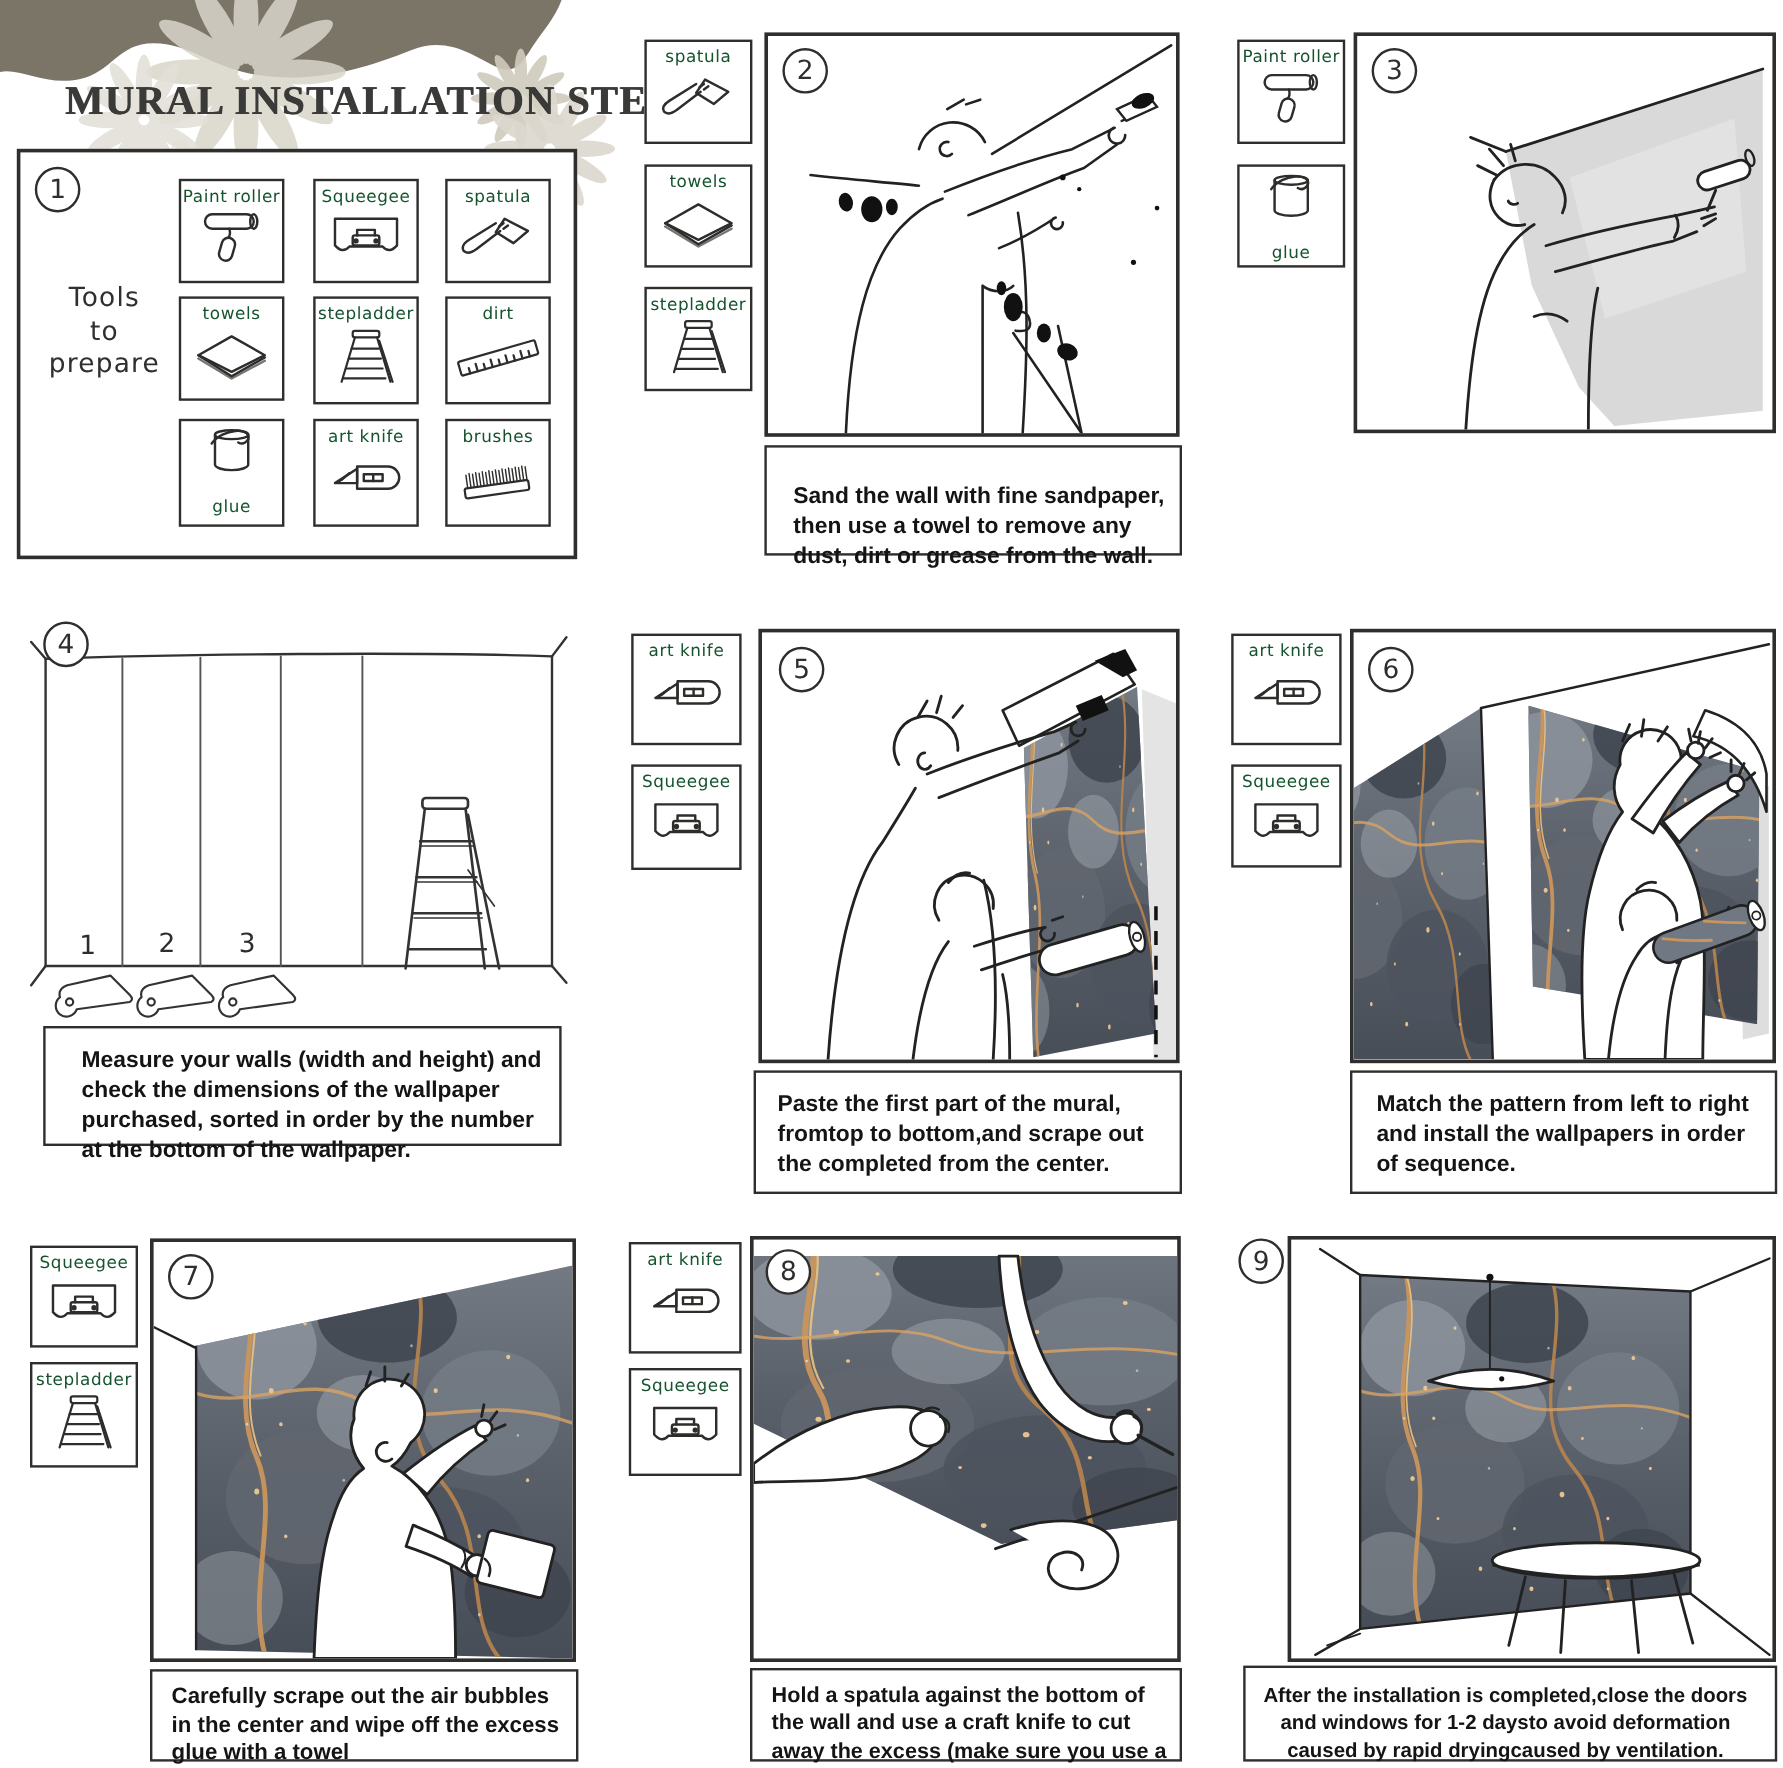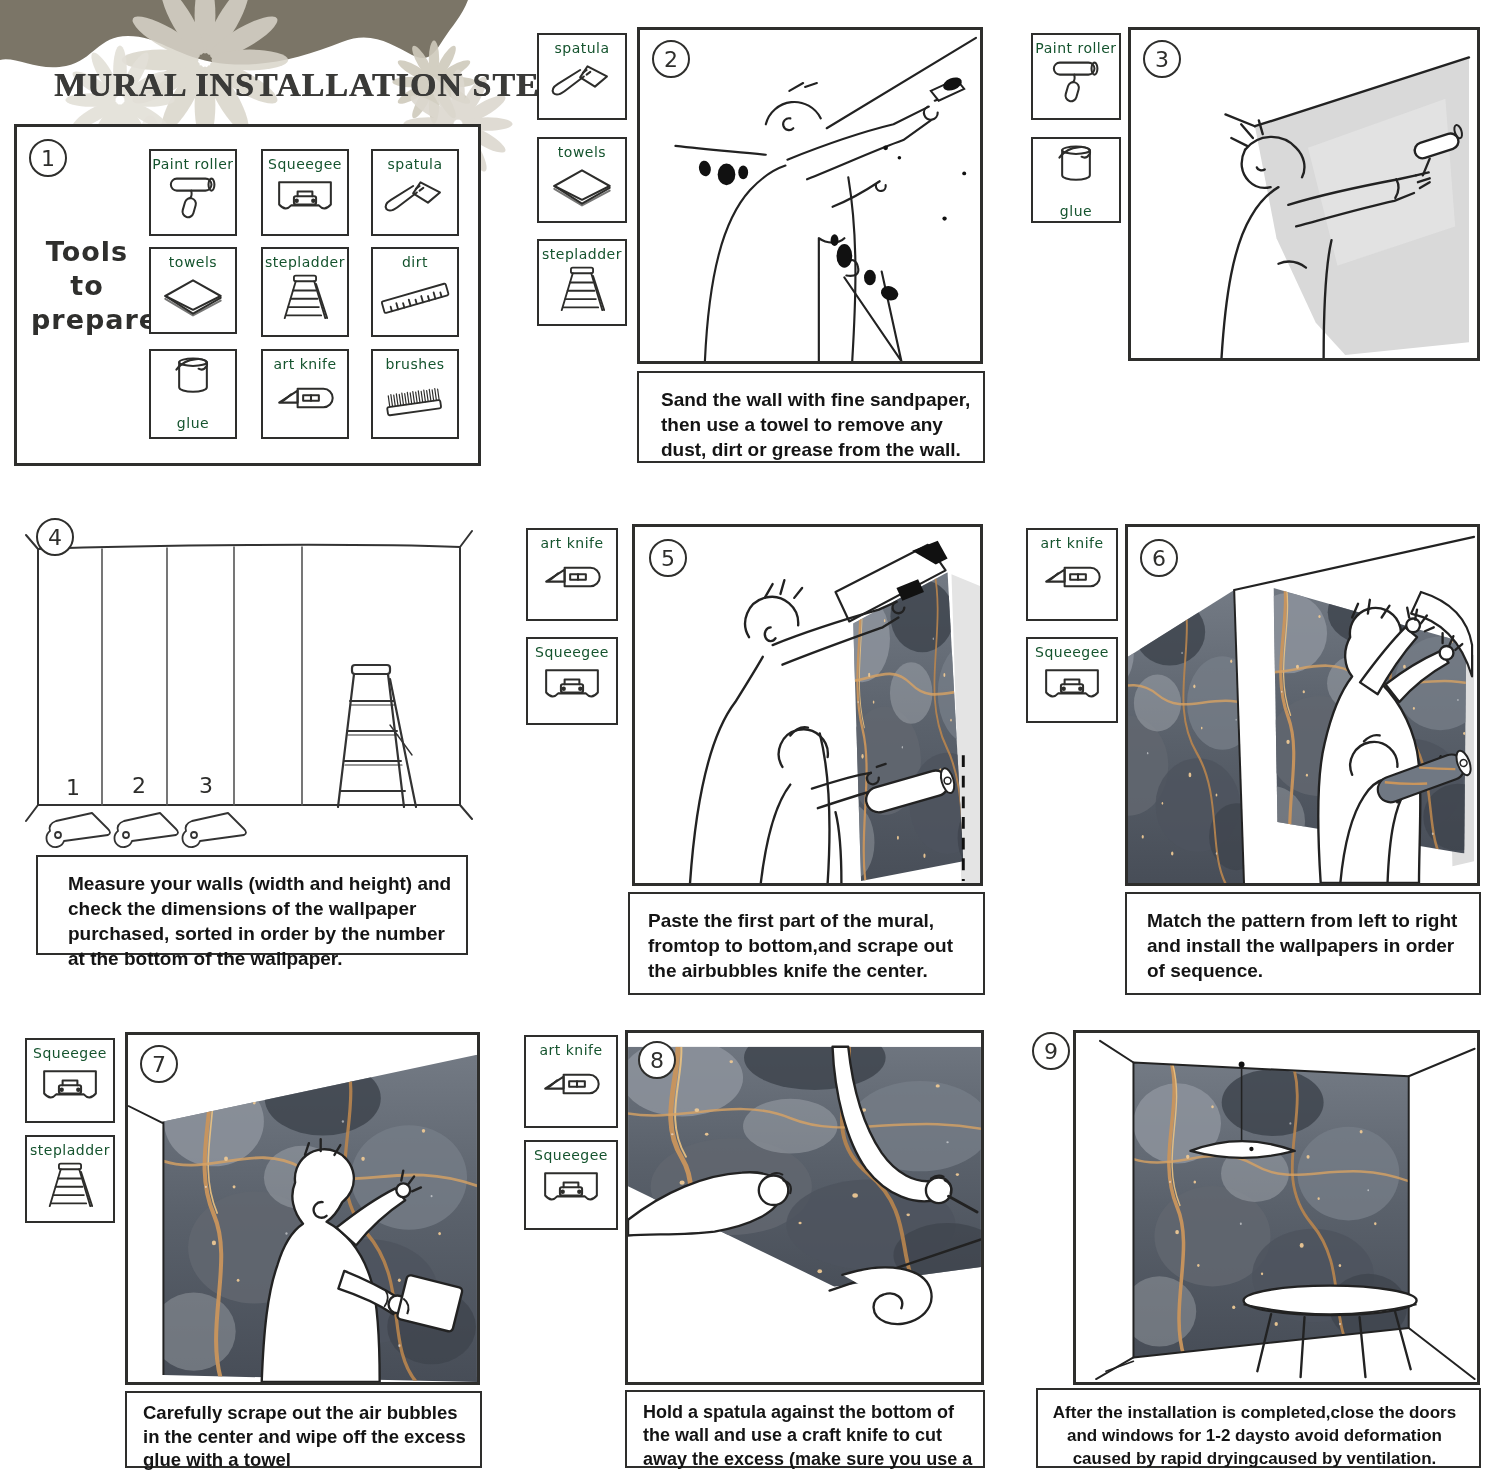--- a/index.html
+++ b/index.html
@@ -13,21 +13,21 @@
            font-size:19px;line-height:1.32;color:#141414;}
   .tile{position:absolute;border:2px solid #2e2e2c;background:#fff;box-sizing:border-box;
         display:flex;flex-direction:column;align-items:center;}
   .tile-label{font-size:14px;color:#14532d;margin-top:5px;letter-spacing:.5px;white-space:nowrap;}
   .tile-icon{width:78px;height:48px;flex:0 0 auto;margin-top:2px;}
   .tile.label-bottom{flex-direction:column-reverse;justify-content:flex-end;}
   .tile.label-bottom .tile-label{margin-bottom:4px;margin-top:14px;}
   .stepnum{position:absolute;width:34px;height:34px;border:2.5px solid #2e2e2c;border-radius:50%;
            background:#fff;display:flex;align-items:center;justify-content:center;
            font-size:22px;font-weight:500;color:#2e2e2c;z-index:5;}
-  .panel-title{position:absolute;font-size:27px;font-weight:700;color:#2f2f2d;
+  .panel-title{position:absolute;font-size:22px;font-weight:400;color:#2f2f2d;
                text-align:center;line-height:1.25;letter-spacing:1px;}
   .page-title{position:absolute;font-family:"Liberation Serif","DejaVu Serif",serif;
               font-weight:700;font-size:34px;letter-spacing:1px;color:#3a3a38;
               text-shadow:.6px 0 0 #3a3a38;white-space:nowrap;}
   .ill{position:absolute;inset:0;width:100%;height:100%;}
   svg text{font-family:"DejaVu Sans",sans-serif;}
 </style>
 </head>
 <body>
 
@@ -270,21 +270,21 @@
         <ellipse cx="208" cy="230" rx="8" ry="12"></ellipse>
         <ellipse cx="234" cy="252" rx="6" ry="8"></ellipse>
         <ellipse cx="254" cy="268" rx="9" ry="7" transform="rotate(20 254 268)"></ellipse>
         <circle cx="250" cy="120" r="2.4"></circle>
           <circle cx="264" cy="130" r="1.8"></circle>
         <circle cx="330" cy="146" r="2"></circle>
           <circle cx="310" cy="192" r="2.2"></circle>
       </g>
     </svg>
   </div>
-  <div class="caption" style="left:637px;top:371px;width:348px;height:92px;padding:14px 12px 0 22px;">
+  <div class="caption" style="left:637px;top:371px;width:348px;height:92px;padding:28px 12px 0 22px;">
     <span>Sand the wall with fine sandpaper, then use a towel to remove any dust, dirt or grease from the wall.</span>
   </div>
 
   <div class="tile" style="left:1031px;top:33px;width:90px;height:87px;">
     <div class="tile-label">Paint roller</div>
     <svg class="tile-icon" viewBox="0 0 84 52">
         <use href="#icon-paint-roller"></use>
       </svg>
   </div>
   <div class="tile label-bottom" style="left:1031px;top:137px;width:90px;height:86px;">
@@ -417,21 +417,21 @@
         <path d="M240 250 a6 6 0 1 0 8 5 M246 244 l9 -3"></path>
       </g>
       <g>
         <rect x="234" y="256" width="86" height="26" rx="13" transform="rotate(-16 277 269)" fill="#fff" stroke="#222" stroke-width="2.4"></rect>
         <ellipse cx="318" cy="258" rx="6" ry="13" transform="rotate(-16 318 258)" fill="#fff" stroke="#222" stroke-width="2"></ellipse>
         <circle cx="318" cy="258" r="3.5" fill="none" stroke="#222" stroke-width="1.6"></circle>
       </g>
     </svg>
   </div>
   <div class="caption" style="left:628px;top:892px;width:357px;height:103px;padding:14px 8px 0 18px;">
-    <span>Paste the first part of the mural, fromtop to bottom,and scrape out the airbubbles knife the center.</span>
+    <span>Paste the first part of the mural, fromtop to bottom,and scrape out the completed from the center.</span>
   </div>
 
   <div class="tile" style="left:1026px;top:528px;width:92px;height:93px;">
     <div class="tile-label">art knife</div>
     <svg class="tile-icon" viewBox="0 0 84 52">
         <use href="#icon-art-knife"></use>
       </svg>
   </div>
   <div class="tile" style="left:1026px;top:637px;width:92px;height:86px;">
     <div class="tile-label">Squeegee</div>

